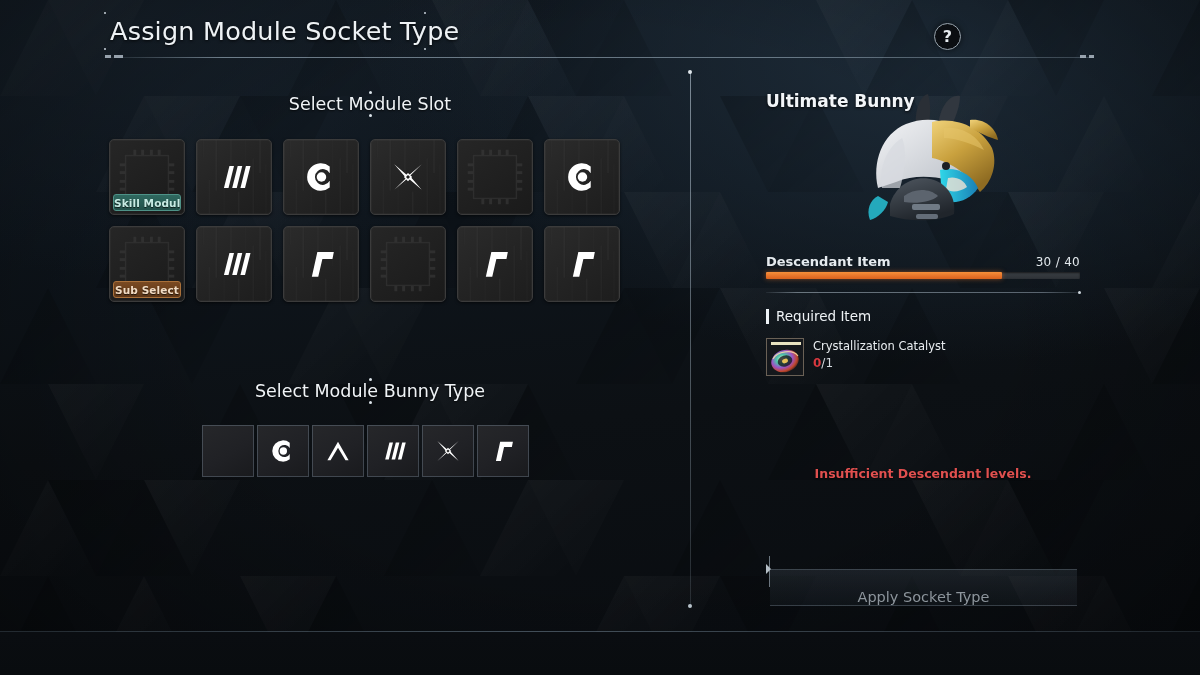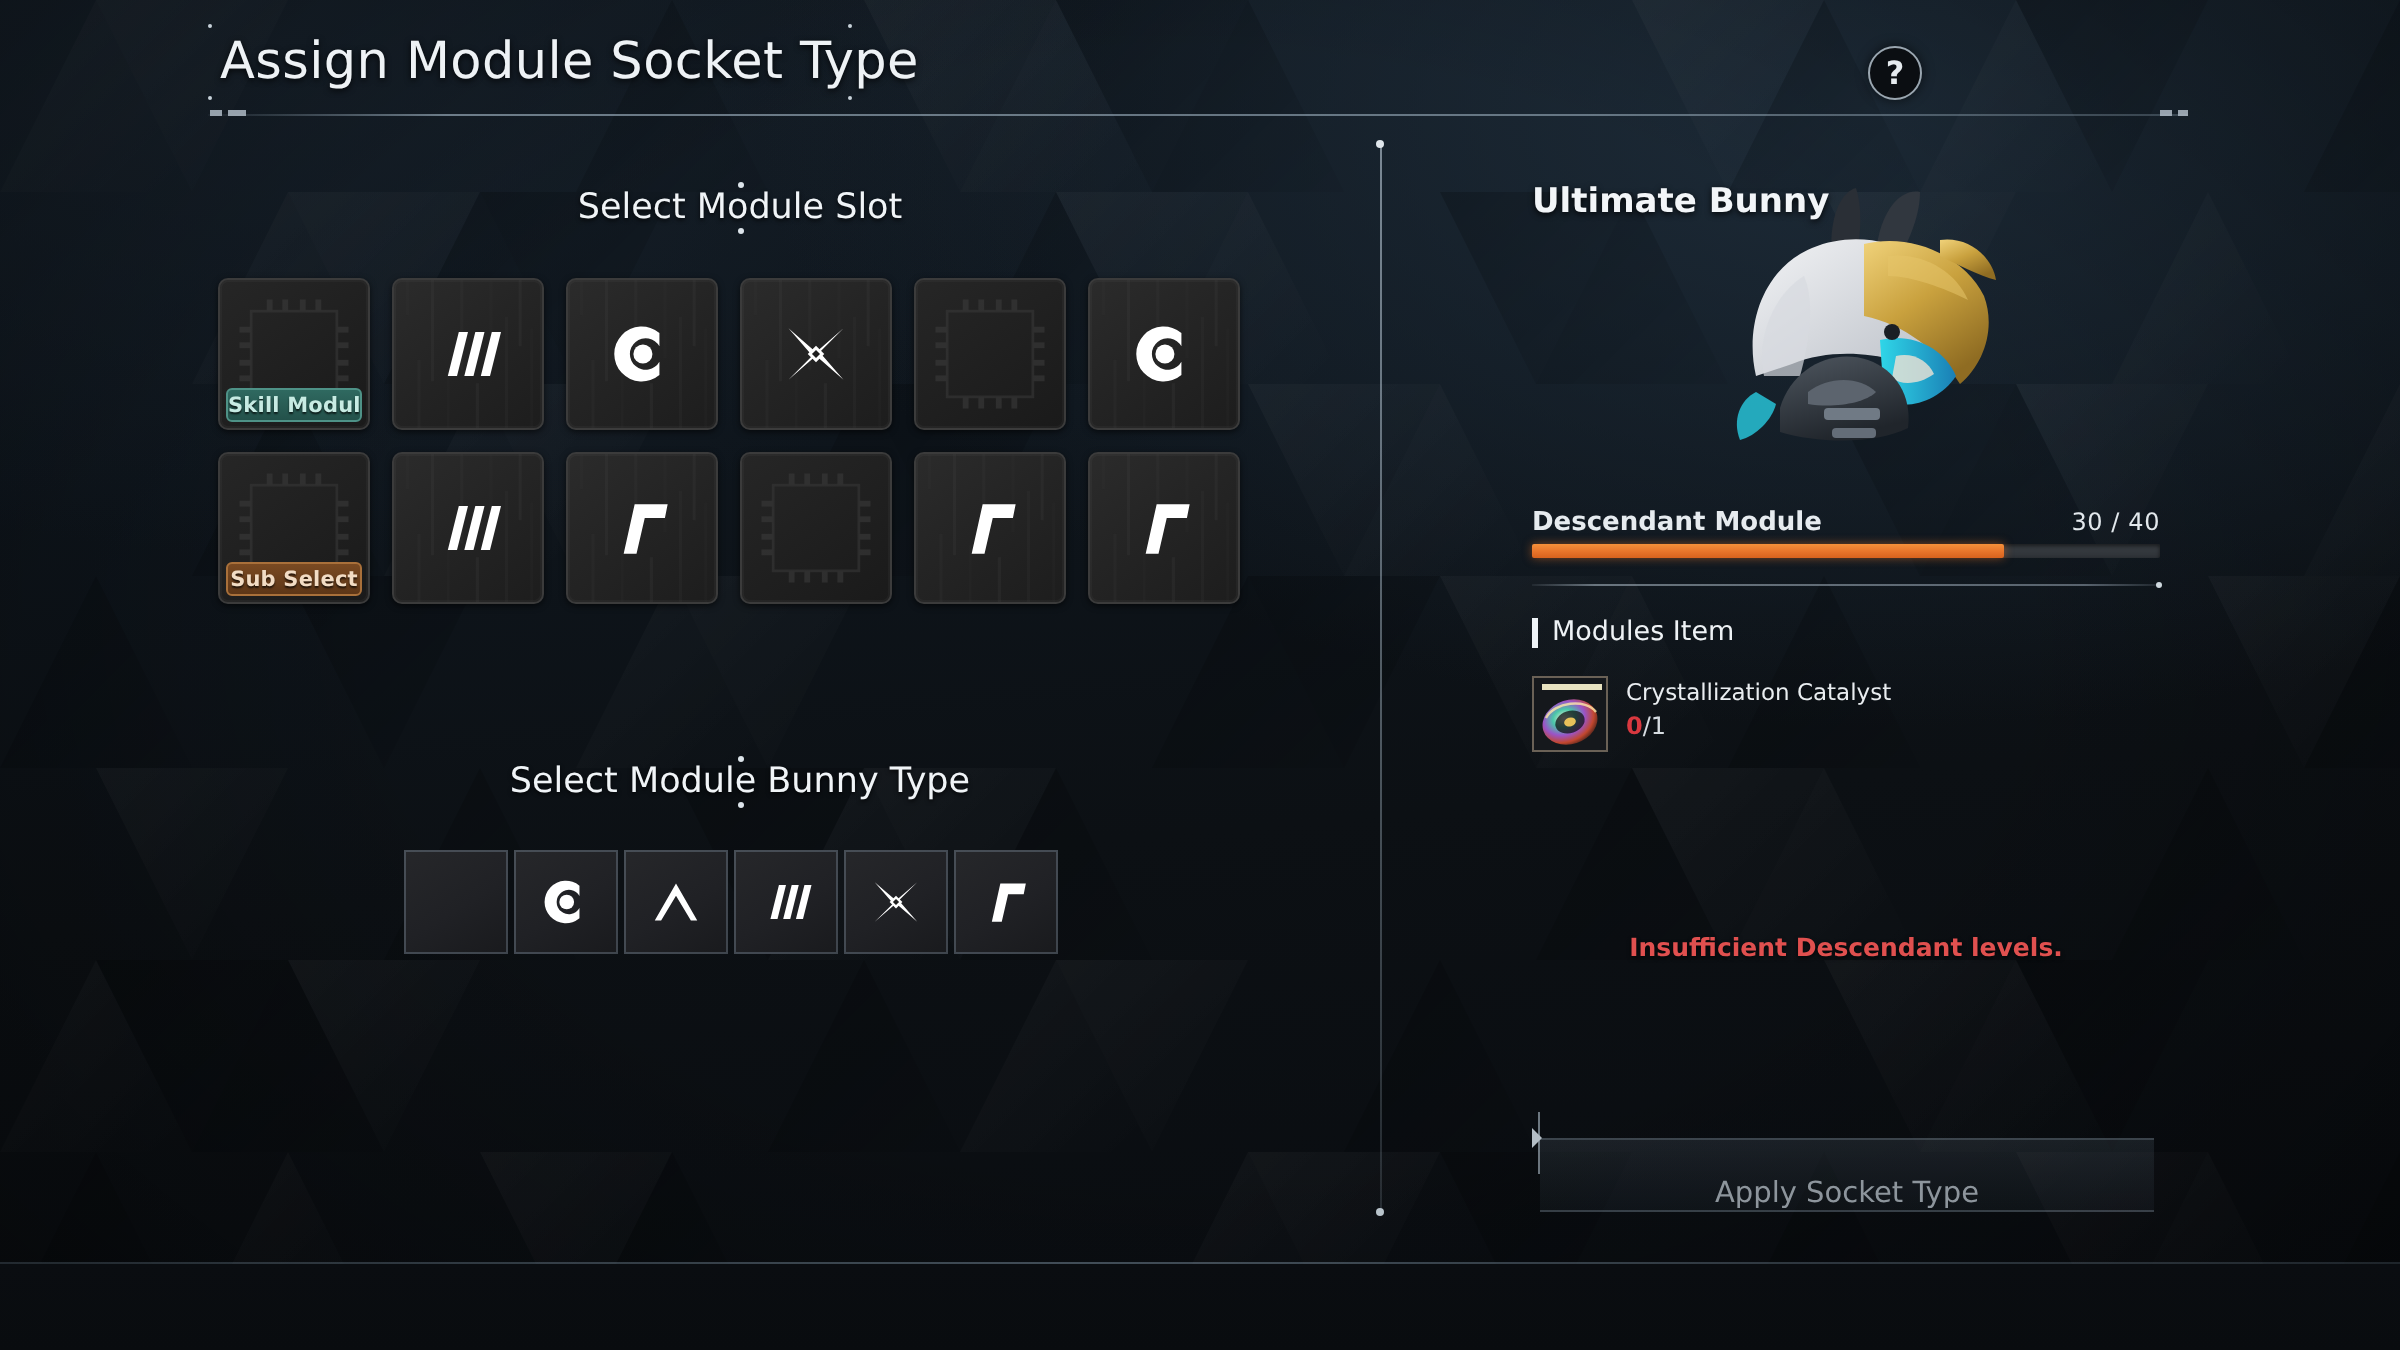--- a/index.html
+++ b/index.html
@@ -720,32 +720,32 @@
   <path d="M70 112 C76 92 96 82 114 88 C128 93 136 106 134 122 C118 130 90 130 70 124 Z" fill="url(#armorG)"></path>
   <path d="M84 104 C94 96 110 96 118 104 C112 110 96 112 84 110 Z" fill="#5c646e"></path>
   <rect x="92" y="112" width="28" height="6" rx="2" fill="#707a85"></rect>
   <rect x="96" y="122" width="22" height="5" rx="2" fill="#646d78"></rect>
 
   <path d="M58 104 C50 108 46 118 50 128 C58 126 66 118 68 110 Z" fill="#27c2d6" opacity=".85"></path>
   <circle cx="126" cy="74" r="4" fill="#1b1f24"></circle>
 </svg>
 
 <div id="level-row">
-  <div id="level-label">Descendant Module</div>
+  <div id="level-label">Descendant Item</div>
   <div id="level-value">30 / 40</div>
 </div>
 <div id="level-bar">
   <div id="level-fill" style="width: 75%;"></div>
 </div>
 <div id="level-rule"></div>
 <div id="level-rule-dot"></div>
 
 <div id="req-head">
   <div id="req-bar"></div>
-  <div id="req-title">Modules Item</div>
+  <div id="req-title">Required Item</div>
 </div>
 
 <div id="req-item">
   <div id="req-icon">
     <svg viewBox="0 0 38 38" width="38" height="38">
       <rect x="0" y="0" width="38" height="38" fill="#15181c"></rect>
       <rect x="4" y="3" width="30" height="3" fill="#e8e2c0"></rect>
       <defs>
         <radialGradient id="gemG" cx="0.42" cy="0.38" r="0.72">
           <stop offset="0" stop-color="#f6f2d8"></stop>

